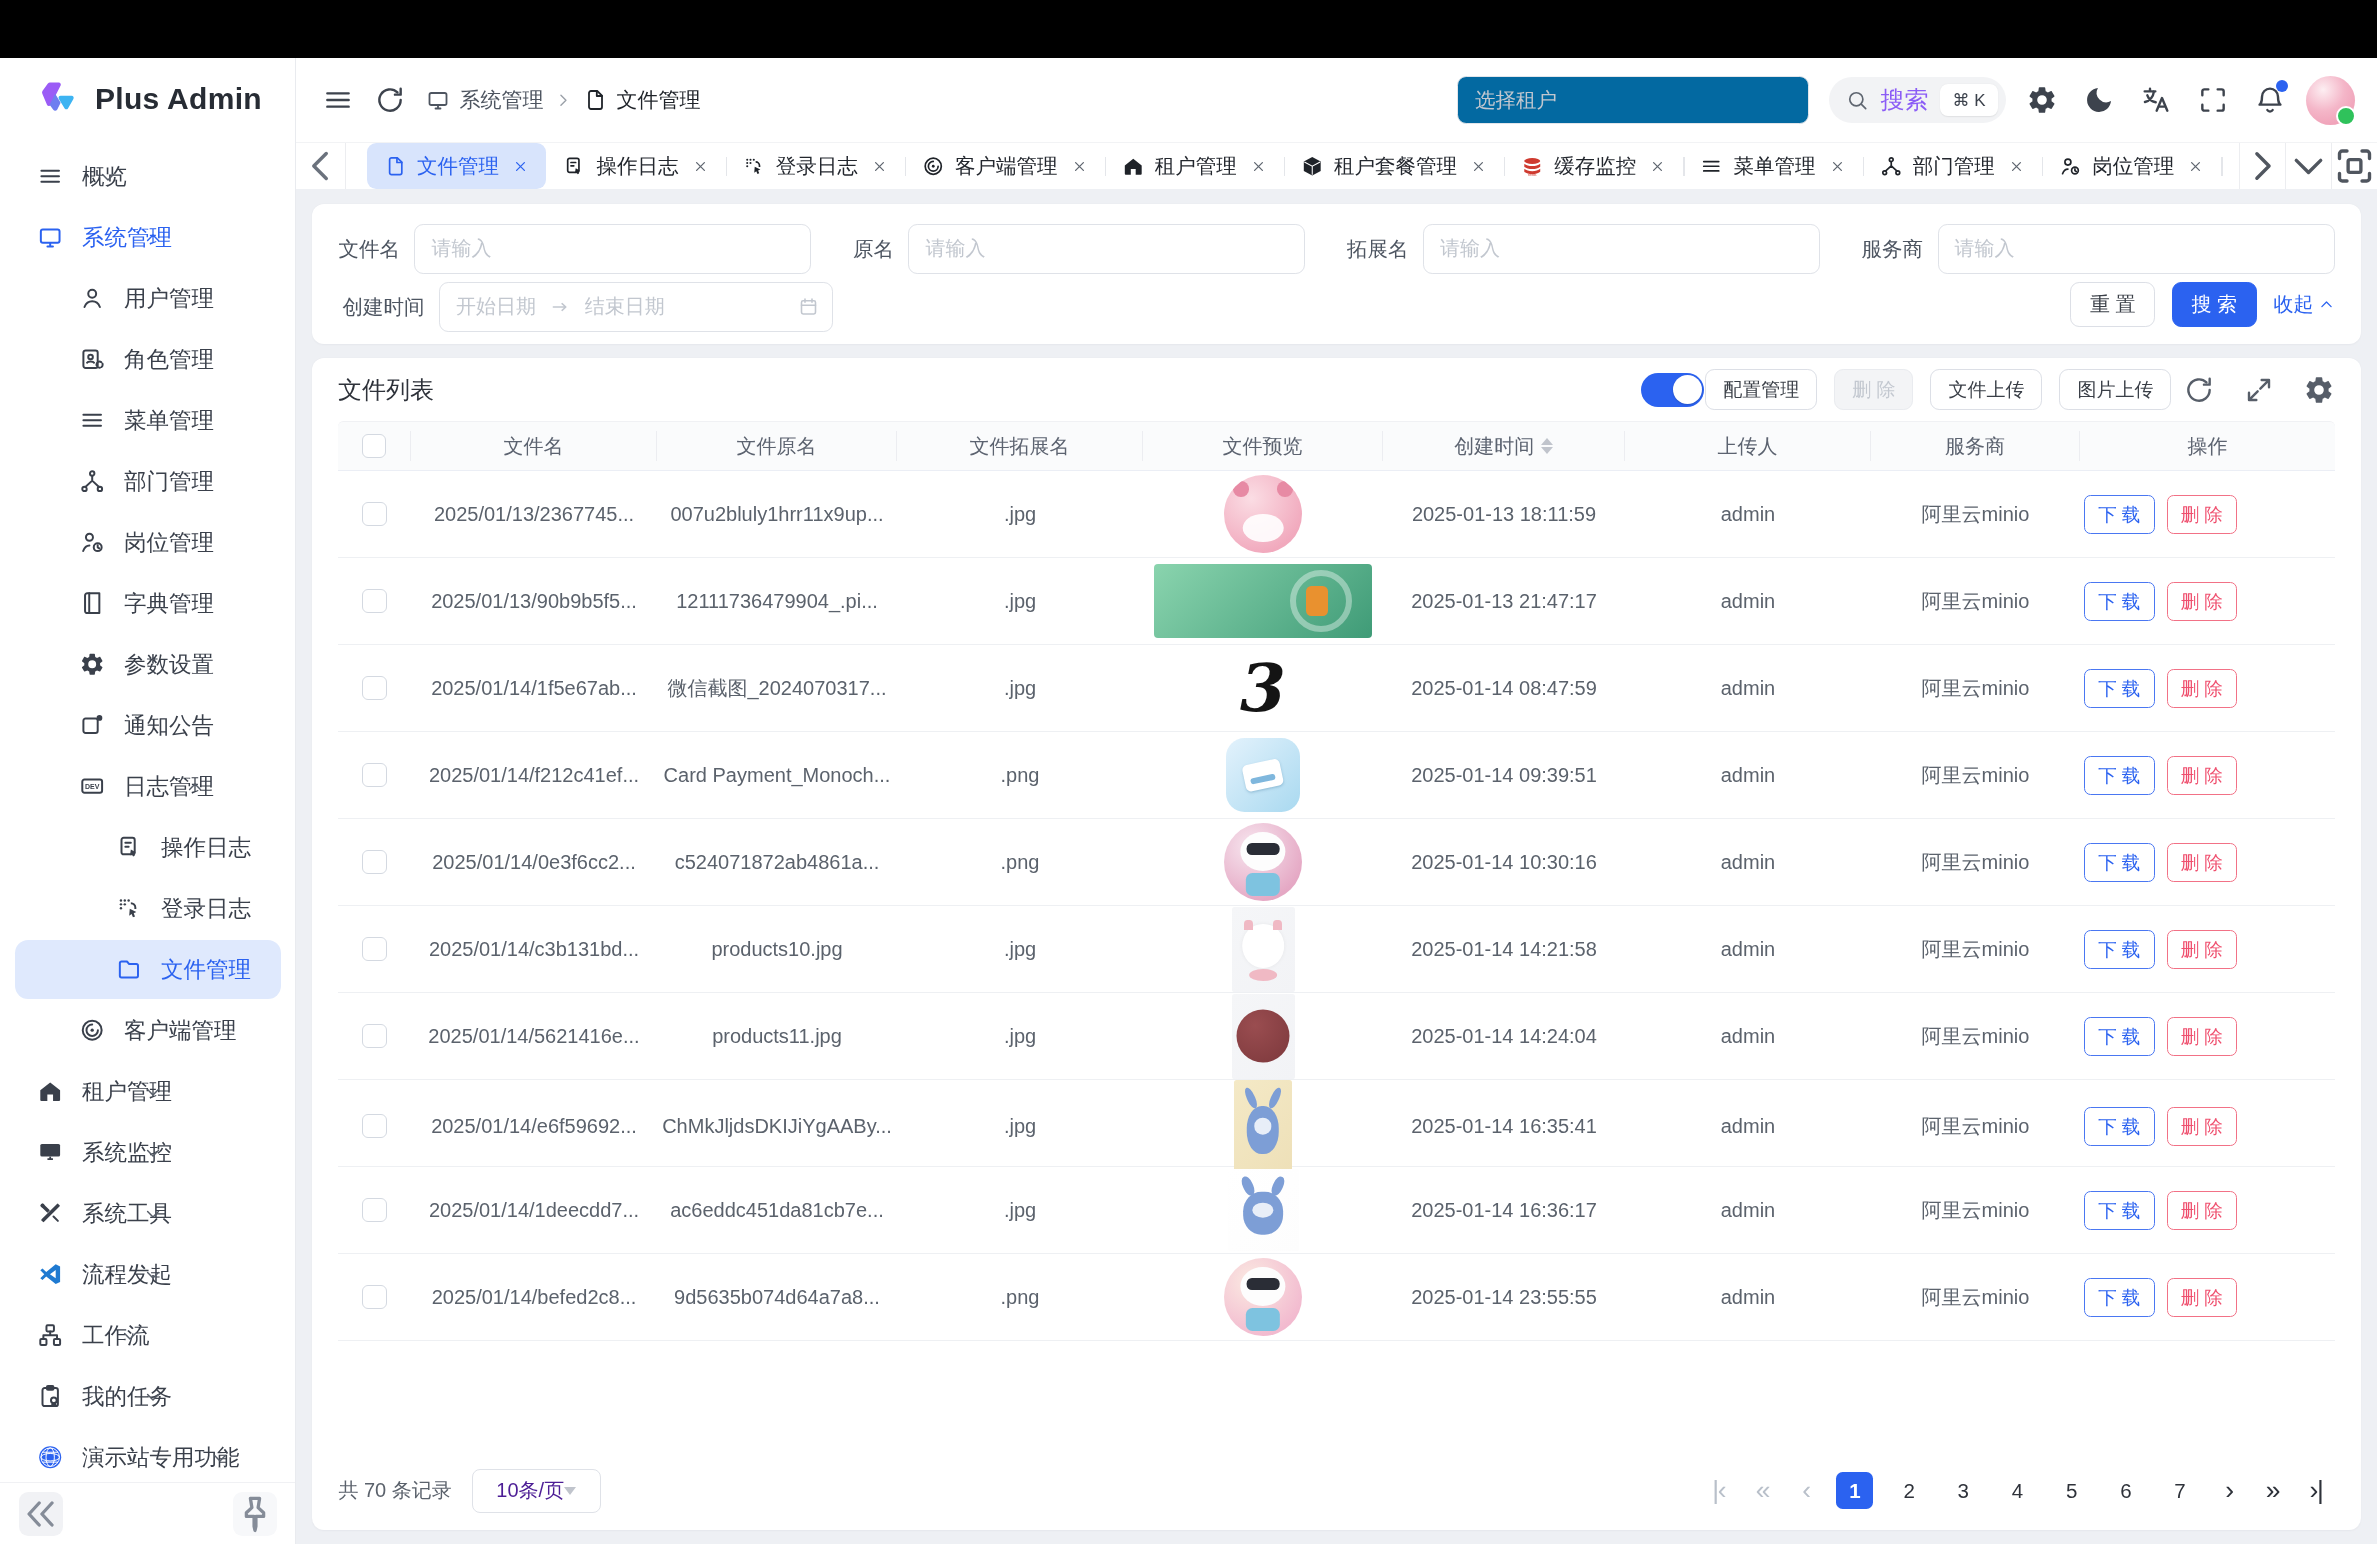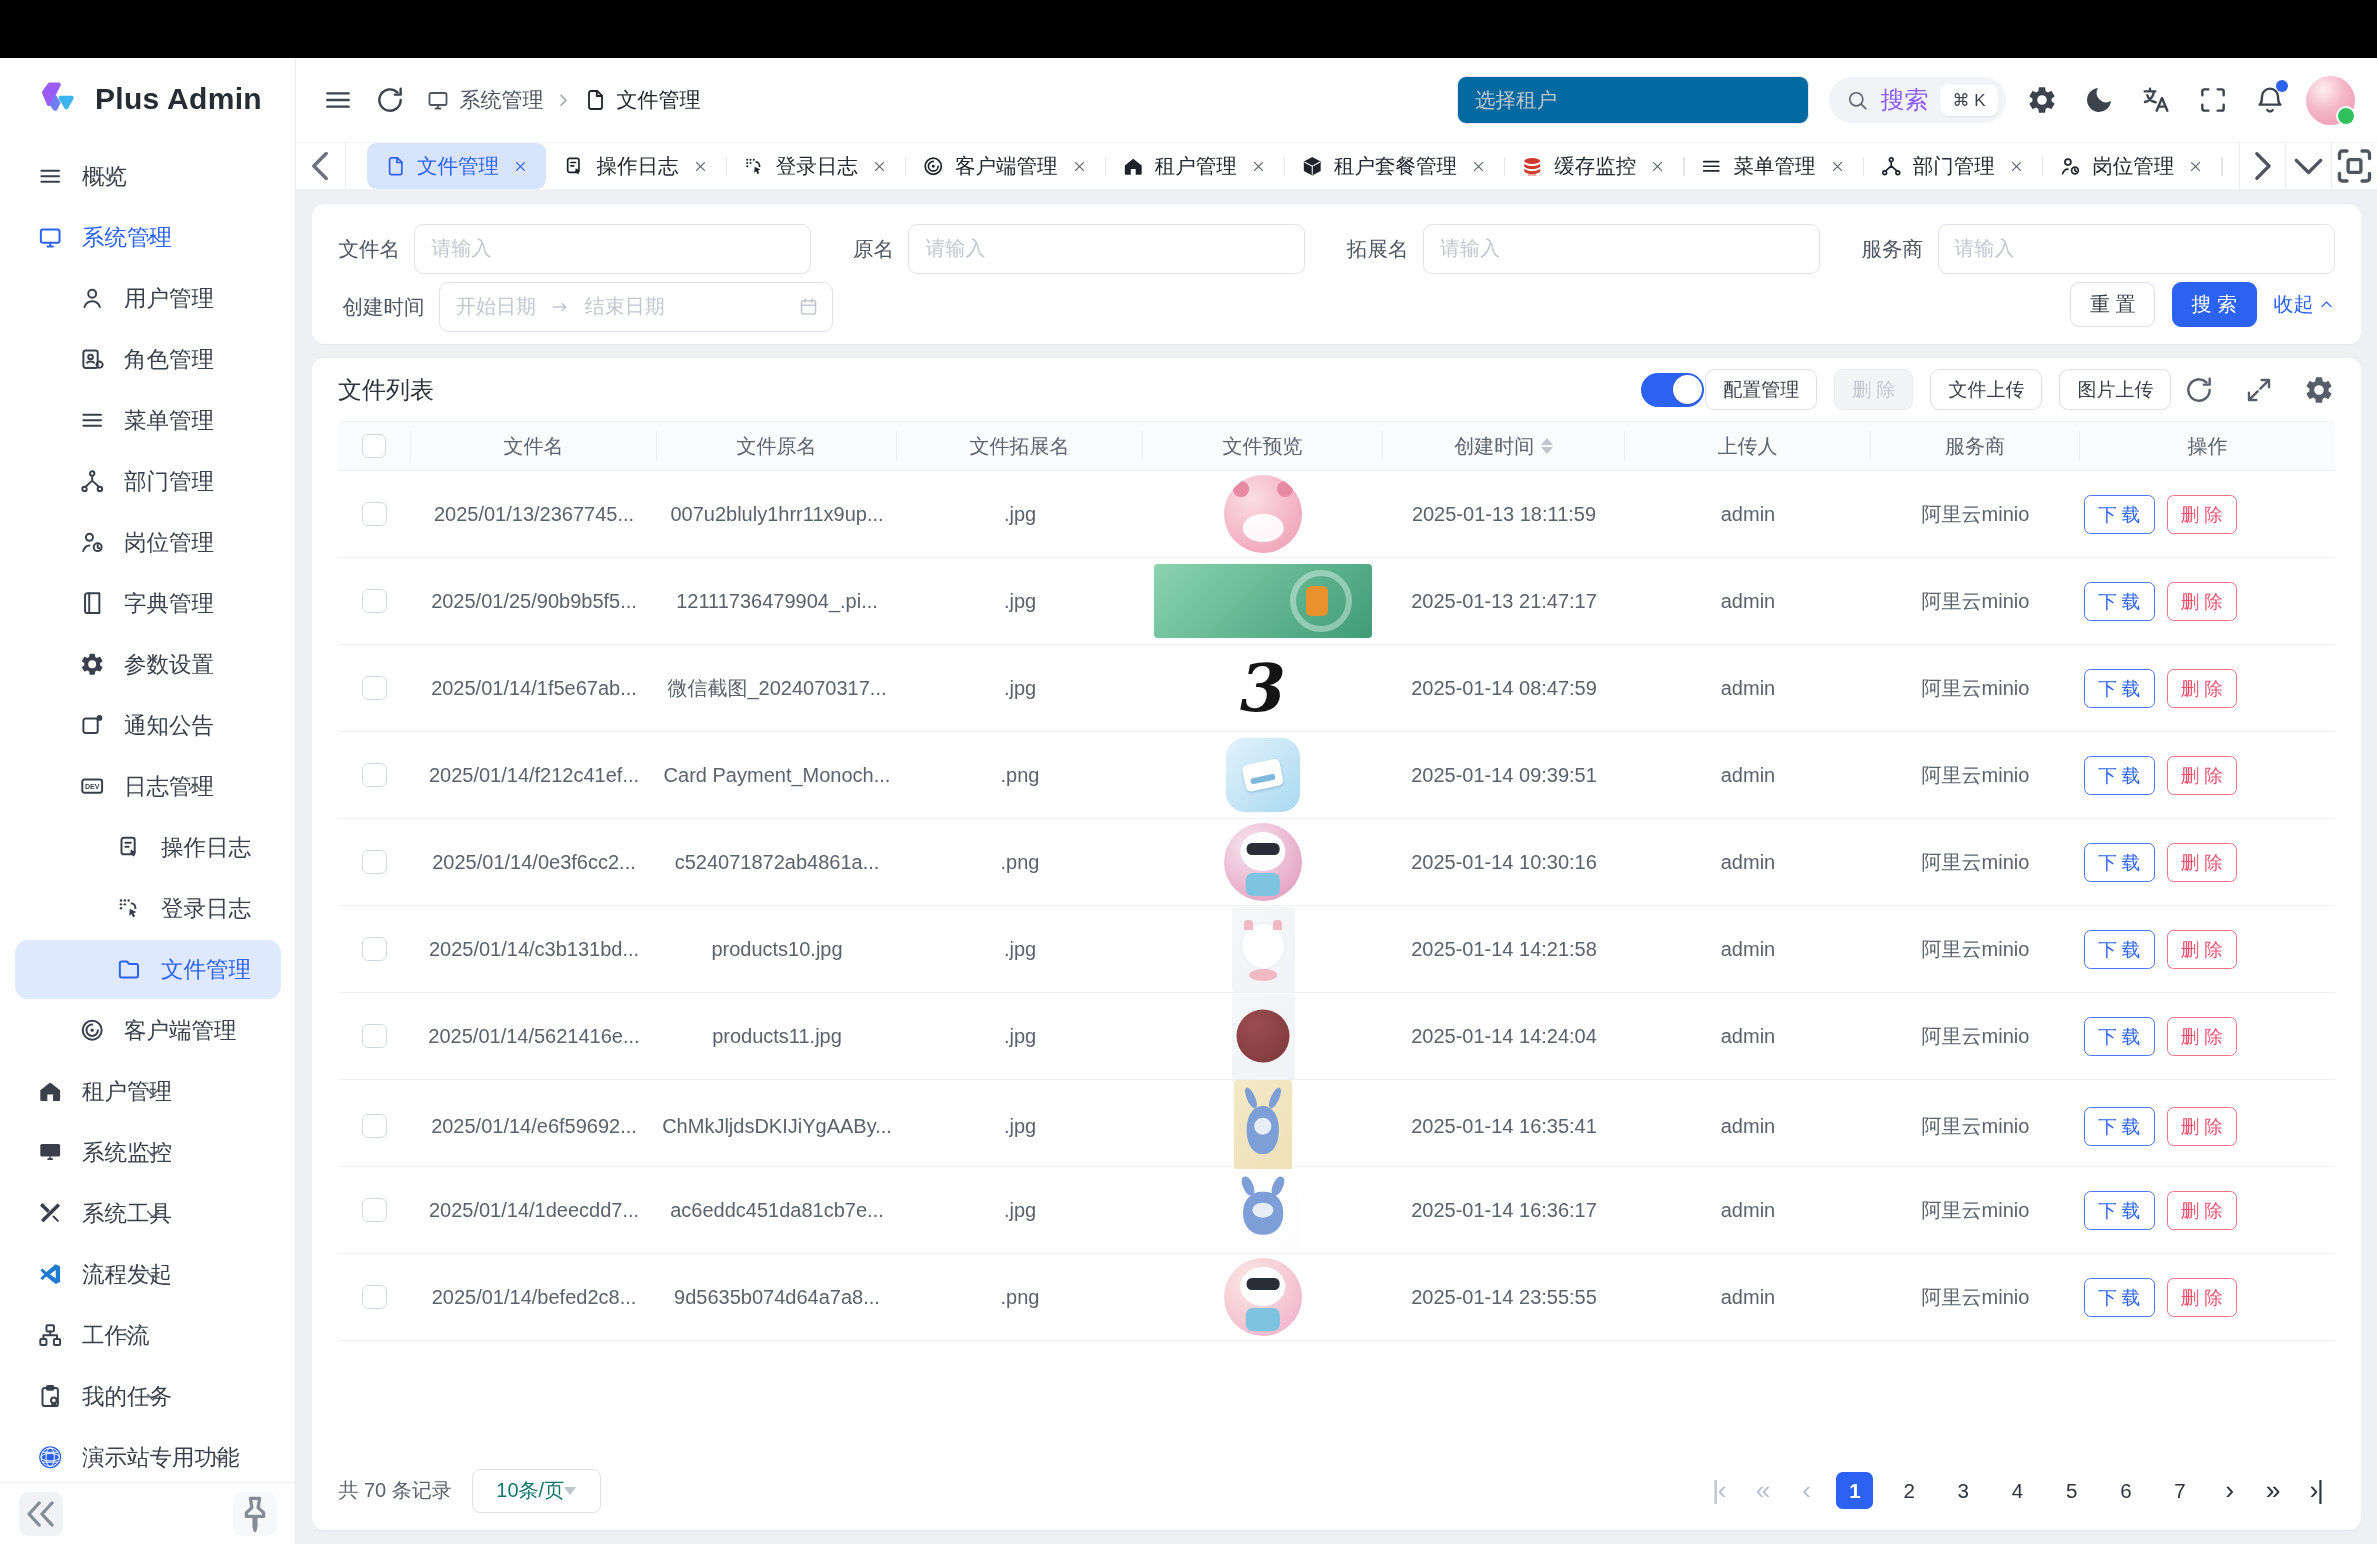--- a/index.html
+++ b/index.html
@@ -112,21 +112,21 @@
   .td.preview-cell{display:flex;justify-content:center;align-items:center;overflow:visible;}
   .preview{position:relative;flex-shrink:0;overflow:hidden;cursor:pointer;}
   .glyph3{font-family:"DejaVu Serif","Liberation Serif",serif;font-style:italic;font-weight:700;font-size:66px;line-height:1;}
   .td.ops{display:flex;justify-content:flex-start;gap:12px;overflow:visible;}
   .mini-btn{height:37px;padding:0 13.2px;border-radius:6.6px;font-size:18.5px;display:inline-flex;align-items:center;background:#fff;cursor:pointer;white-space:nowrap;}
   .mini-btn.dl{border:1.3px solid #4a77f2;color:#2b62f0;}
   .mini-btn.del{border:1.3px solid #f27186;color:#ef4f6e;}
 
   
   .pagination{position:absolute;left:26.4px;right:26.4px;bottom:17px;display:flex;align-items:center;font-size:20px;color:#5b626c;}
-  .page-size{margin-left:20px;width:127px;height:42px;border:1.3px solid #dfe2e8;border-radius:8px;display:flex;align-items:center;justify-content:center;color:#0f766e;cursor:pointer;}
+  .page-size{margin-left:20px;width:127px;height:42px;border:1.3px solid #dfe2e8;border-radius:8px;display:flex;align-items:center;justify-content:center;color:#4c1d95;cursor:pointer;}
   .caret-down{width:0;height:0;border-left:6.6px solid transparent;border-right:6.6px solid transparent;border-top:8.6px solid #c0c4cc;}
   .pg-right{margin-left:auto;display:flex;align-items:center;gap:6.6px;}
   .pg-ctl{min-width:37px;height:37px;display:flex;align-items:center;justify-content:center;font-size:26.4px;color:#b9c0ca;cursor:pointer;letter-spacing:-1.3px;}
   .pg-ctl.dark{color:#2e323a;}
   .pg-num{min-width:37px;height:37px;border-radius:6.6px;display:flex;align-items:center;justify-content:center;font-size:20.5px;color:#2e323a;cursor:pointer;margin:0 5.3px;}
   .pg-num.active{background:#2b62f0;color:#fff;font-weight:700;}
   .svgi svg{width:100%;height:100%;display:block;}
 </style>
 </head>
 <body>
@@ -840,21 +840,21 @@
                   <div class="td">阿里云minio</div>
                   <div class="td ops">
                     <span class="mini-btn dl">下 载</span>
                     <span class="mini-btn del">删 除</span>
                   </div>
                 </div>
                 <div class="trow tr">
                   <div class="td ck">
                     <span class="checkbox"></span>
                   </div>
-                  <div class="td">2025/01/25/90b9b5f5...</div>
+                  <div class="td">2025/01/13/90b9b5f5...</div>
                   <div class="td">12111736479904_.pi...</div>
                   <div class="td">.jpg</div>
                   <div class="td preview-cell">
                     <div class="preview" style="width: 218px; height: 74px; border-radius: 4px; background: linear-gradient(135deg, rgb(138, 212, 174) 0%, rgb(63, 155, 119) 100%);">
                       <span style="position: absolute; right: 9%; top: 50%; transform: translateY(-50%); width: 50px; height: 50px; border-radius: 50%; border: 6.6px solid rgba(255, 255, 255, 0.38);"></span>
                       <span style="position: absolute; right: 20%; top: 50%; transform: translateY(-50%); width: 22.5px; height: 30px; border-radius: 5.3px; background: rgb(233, 145, 47);"></span>
                     </div>
                   </div>
                   <div class="td">2025-01-13 21:47:17</div>
                   <div class="td">admin</div>

